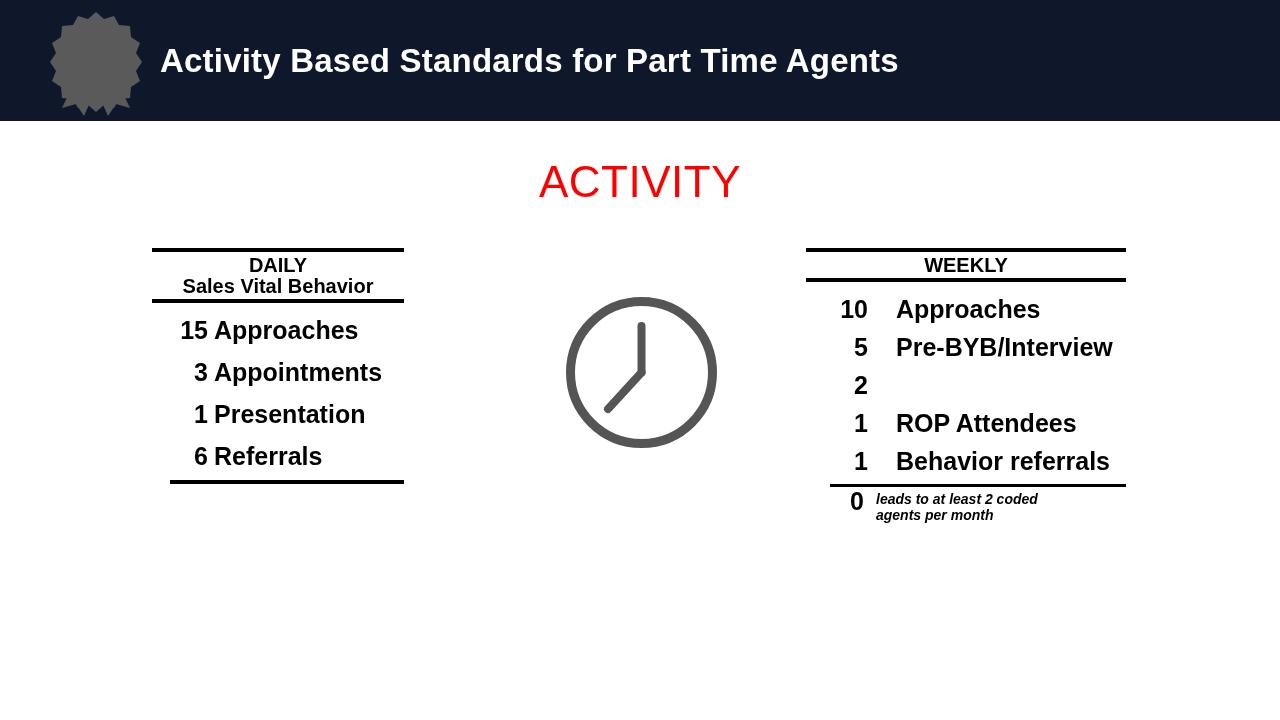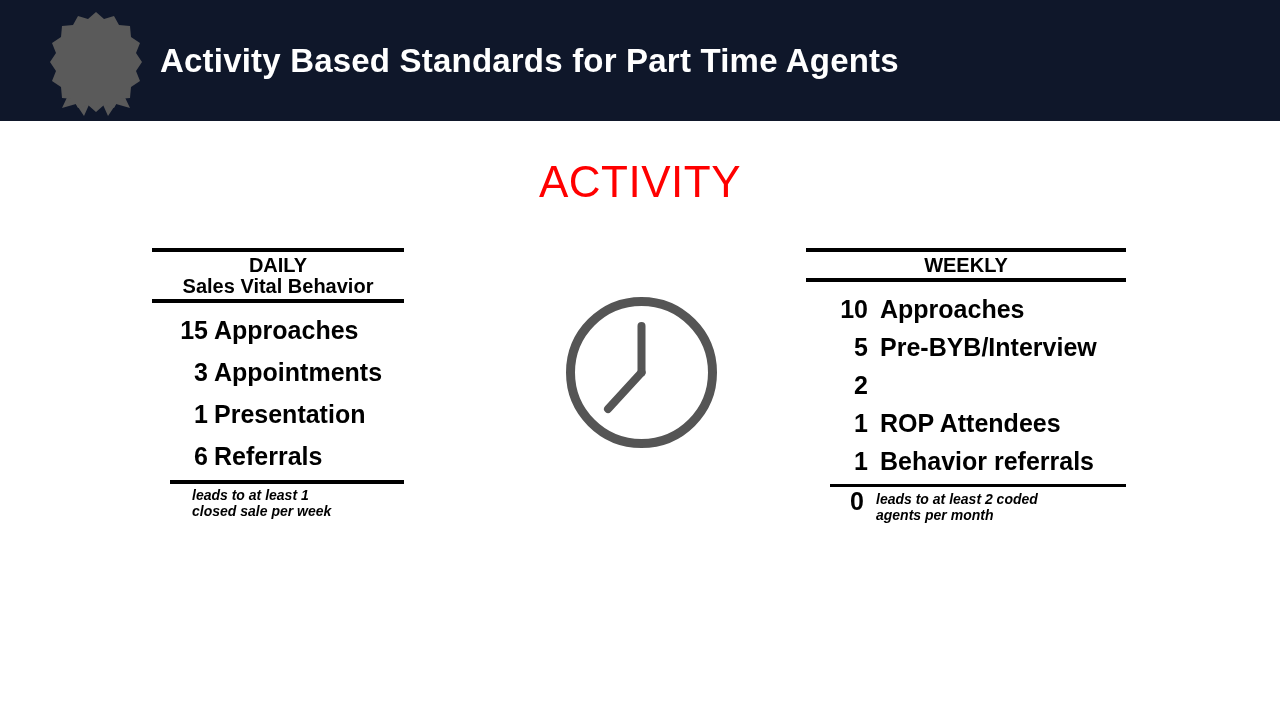--- a/index.html
+++ b/index.html
@@ -105,21 +105,21 @@
     font-weight: bold;
     font-size: 25px;
   }
 
   
   .column.left  .row { margin-bottom: 13px; padding-left: 22px; }
   .column.left  .row .num { width: 34px; margin-right: 6px; }
 
   
   .column.right .row { margin-bottom: 9px; padding-left: 28px; }
-  .column.right .row .num { width: 34px; margin-right: 12px; }
+  .column.right .row .num { width: 34px; margin-right: 28px; }
 
   
   .bottom-rule-wrap.left  { padding-left: 18px; margin-top: -4px; }
   .bottom-rule-wrap.right { padding-left: 24px; margin-top: -1px; }
 
   .footnote {
     font-style: italic;
     font-weight: bold;
     font-size: 14px;
     line-height: 1.15;
@@ -207,24 +207,20 @@
     <div class="row">
       <span class="num">6</span>
       <span class="label">Referrals</span>
     </div>
   </div>
 
   <div class="bottom-rule-wrap left">
     <div class="rule"></div>
   </div>
 
-  <div class="footnote">
-    <div>leads to at least 1</div>
-    <div>closed sale per week</div>
-  </div>
 </div>
 
 <div class="column right">
   <div class="rule"></div>
   <div class="col-head">
     <span>WEEKLY</span>
   </div>
   <div class="rule"></div>
 
   <div class="rows">

